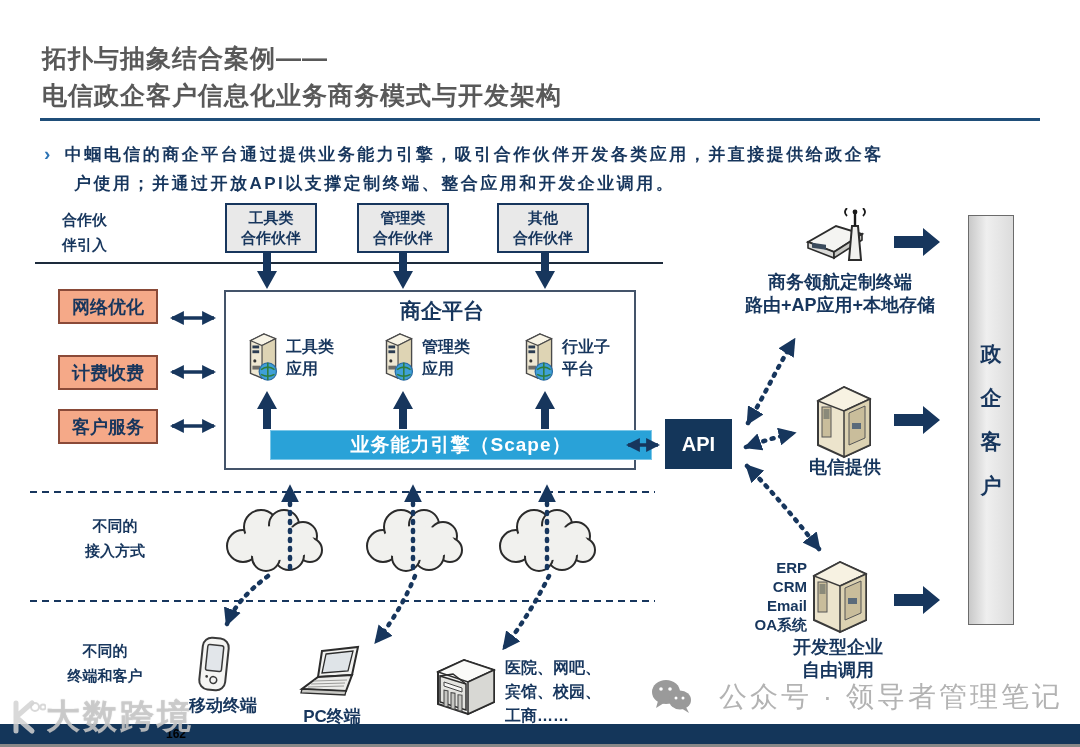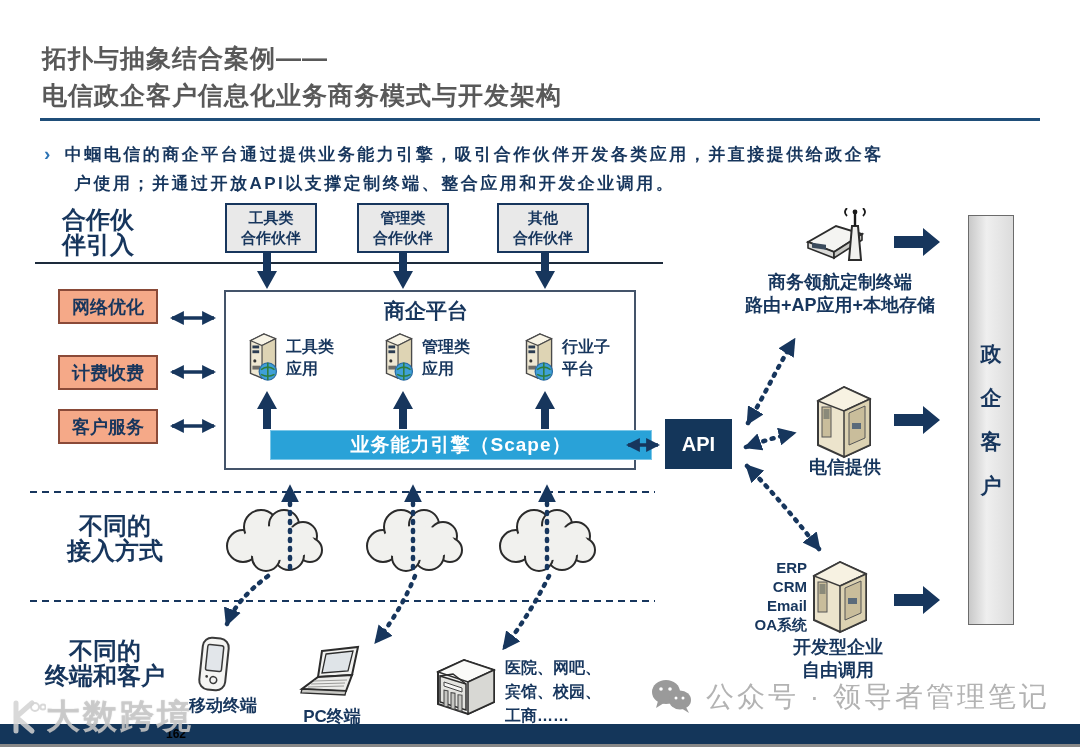--- a/index.html
+++ b/index.html
@@ -18,26 +18,26 @@
     color:#17365d;line-height:29px;letter-spacing:2.5px;}
   .intro .chev{color:#2e74b5;margin-right:12px;font-size:19px;}
   .intro .l2{padding-left:30px;}
   
   .navy-box{position:absolute;background:#e9e9e9;border:2px solid #17365d;
     display:flex;flex-direction:column;align-items:center;justify-content:center;
     font-size:15px;font-weight:bold;line-height:20px;color:#17365d;text-align:center;}
   .salmon-box{position:absolute;left:58px;width:100px;height:35px;background:#f5a988;
     border:2px solid #8a4a38;display:flex;align-items:center;justify-content:center;
     font-size:18px;font-weight:bold;color:#17365d;}
-  .sec-label{position:absolute;font-size:24px;font-weight:bold;color:#17365d;
+  .sec-label{position:absolute;font-size:15px;font-weight:bold;color:#17365d;
     line-height:25px;text-align:center;}
   
   .platform{position:absolute;left:224px;top:290px;width:412px;height:180px;
     background:#ffffff;border:2px solid #44546a;}
-  .platform-title{position:absolute;left:220px;top:297px;width:412px;text-align:center;
+  .platform-title{position:absolute;left:236px;top:297px;width:412px;text-align:center;
     font-size:21px;font-weight:bold;color:#17365d;}
   .app-group{position:absolute;display:flex;align-items:center;gap:6px;}
   .app-label{font-size:16px;font-weight:bold;line-height:22px;color:#17365d;}
   .engine-bar{position:absolute;left:238px;top:430px;width:382px;height:30px;
     background:#29a2d8;border:1px solid #7cc7e8;display:flex;align-items:center;justify-content:center;
     color:#ffffff;font-size:19px;font-weight:bold;letter-spacing:1px;margin-left:32px;}
   .api-box{position:absolute;left:665px;top:419px;width:67px;height:50px;background:#14365a;
     display:flex;align-items:center;justify-content:center;color:#fff;font-size:20px;font-weight:bold;}
   
   .r-label{position:absolute;text-align:center;font-size:18px;font-weight:bold;
@@ -53,21 +53,21 @@
     font-size:19px;font-weight:bold;color:#17365d;}
   .t-label{position:absolute;font-size:17px;font-weight:bold;color:#17365d;text-align:center;}
   .venues{position:absolute;left:505px;top:656px;font-size:16px;font-weight:bold;
     color:#17365d;line-height:24px;}
   
   .footer-bar{position:absolute;left:0;bottom:0;width:1080px;height:20px;background:#14365a;}
   .page-num{position:absolute;left:166px;top:727px;font-size:12px;font-weight:bold;color:#000000;z-index:5;}
   .wm-brand{position:absolute;left:6px;top:694px;display:flex;align-items:center;
     font-size:34px;font-weight:bold;color:rgba(205,205,205,0.8);z-index:6;letter-spacing:3px;
     text-shadow:0 0 1px rgba(120,120,120,0.5);}
-  .wm-wechat{position:absolute;left:650px;top:678px;display:flex;align-items:center;gap:12px;
+  .wm-wechat{position:absolute;left:650px;top:678px;display:flex;align-items:center;gap:25px;
     font-size:28px;color:#b3b3b3;z-index:6;letter-spacing:3px;}
   .icon-abs{position:absolute;}
   svg.layer{position:absolute;left:0;top:0;pointer-events:none;}
 </style>
 </head>
 <body>
 
 <div class="slide">
 
   <svg class="layer" width="1080" height="747" viewBox="0 0 1080 747" style="z-index:1">

